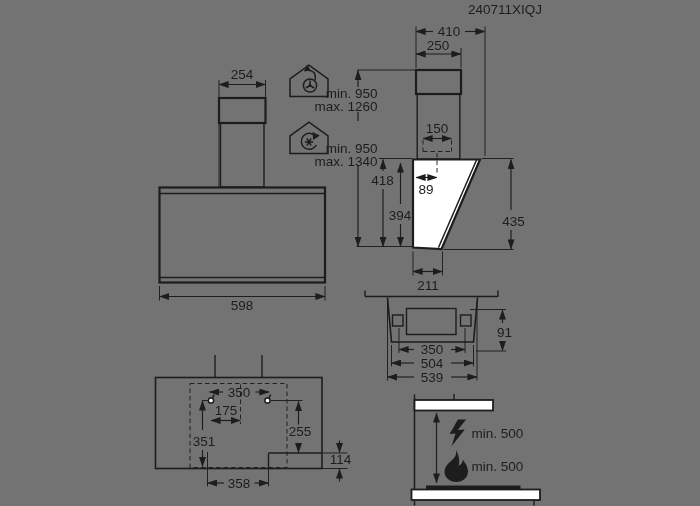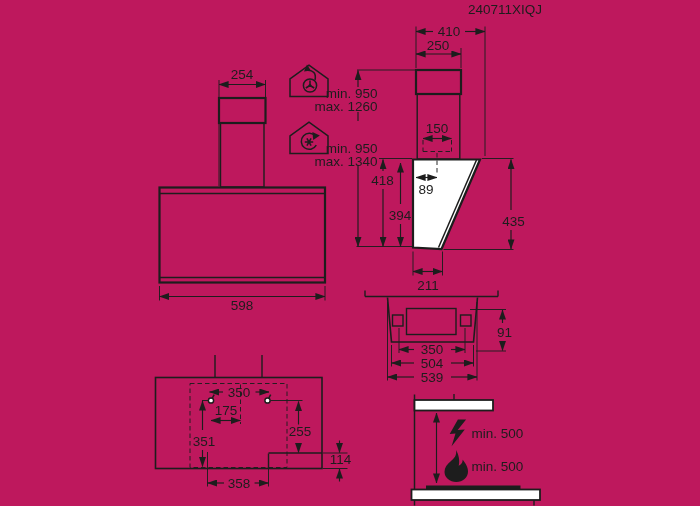--- a/index.html
+++ b/index.html
@@ -1,16 +1,16 @@
 <!DOCTYPE html>
 <html><head>
 <meta charset="utf-8">
 <style>
   html,body{margin:0;padding:0;background:#fff;}
-  .stage{position:relative;width:700px;height:506px;background:#be185d;overflow:hidden;}
+  .stage{position:relative;width:700px;height:506px;background:#737373;overflow:hidden;}
   svg{display:block;}
   .ln{stroke:#1d1d1d;fill:none;stroke-width:1.5px;}
   .s22{stroke-width:2.2px;}
   .s18{stroke-width:1.8px;}
   .s16{stroke-width:1.6px;}
   .s14{stroke-width:1.4px;}
   .dim{stroke:#1d1d1d;fill:none;stroke-width:1.15px;}
   .thin{stroke:#1d1d1d;fill:none;stroke-width:0.95px;}
   .dash{stroke-dasharray:4.5,3;}
   .fillblk{fill:#1d1d1d;stroke:none;}

